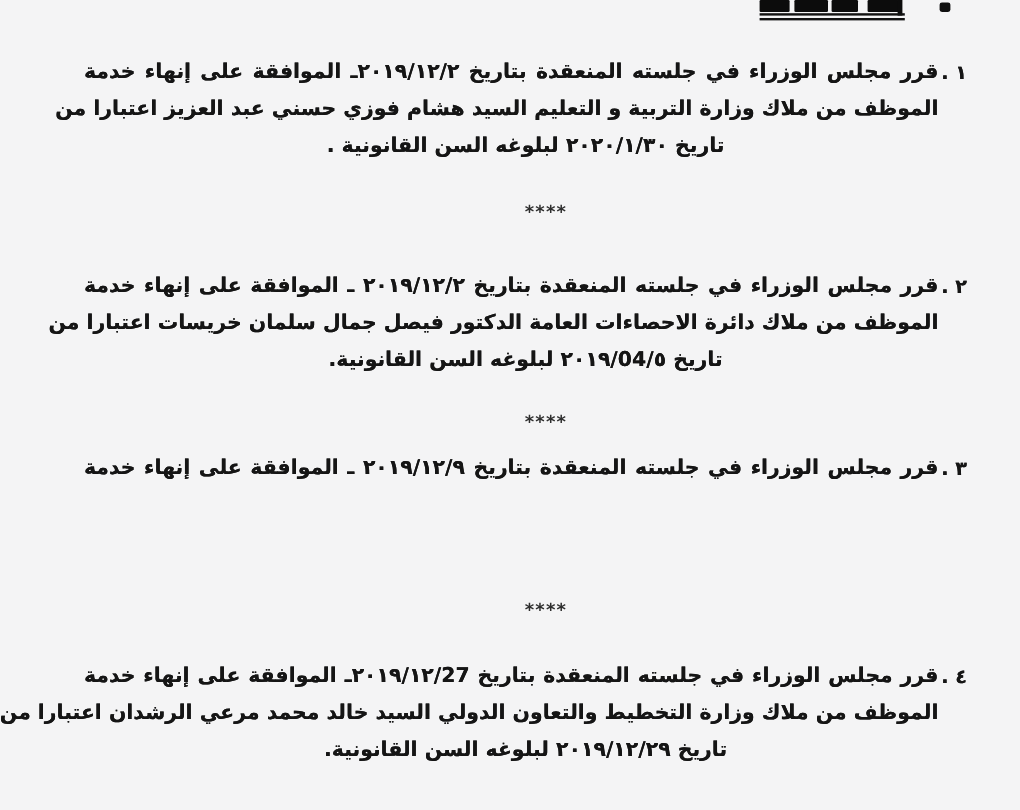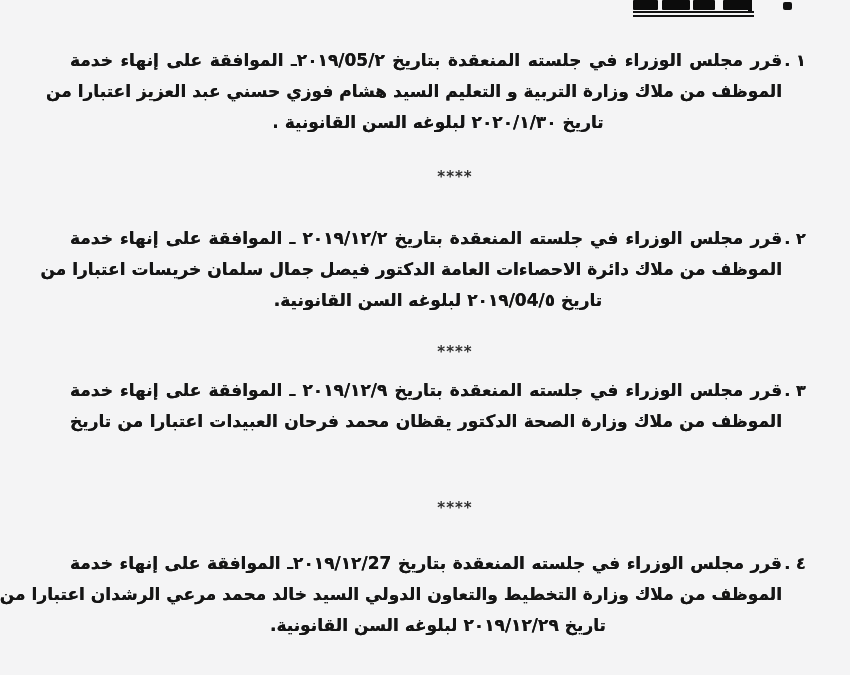--- a/index.html
+++ b/index.html
@@ -55,40 +55,39 @@
     <div class="hblock hb2"></div>
     <div class="hblock hb3"></div>
     <div class="hblock hb4"></div>
     <div class="hbar"></div>
     <div class="hunderline"></div>
     <div class="hbullet">•</div>
   </div>
 
   <div class="item i1">
     <div class="num">١ .</div>
-    <div class="line just">قرر مجلس الوزراء في جلسته المنعقدة بتاريخ ٢٠١٩/05/٢ـ الموافقة على إنهاء خدمة</div>
+    <div class="line just">قرر مجلس الوزراء في جلسته المنعقدة بتاريخ ٢٠١٩/١٢/٢ـ الموافقة على إنهاء خدمة</div>
     <div class="line just">الموظف من ملاك وزارة التربية و التعليم السيد هشام فوزي حسني عبد العزيز اعتبارا من</div>
     <div class="line last">تاريخ ٢٠٢٠/١/٣٠ لبلوغه السن القانونية .</div>
   </div>
 
   <div class="sep s1">****</div>
 
   <div class="item i2">
     <div class="num">٢ .</div>
     <div class="line just">قرر مجلس الوزراء في جلسته المنعقدة بتاريخ ٢٠١٩/١٢/٢ ـ الموافقة على إنهاء خدمة</div>
     <div class="line just">الموظف من ملاك دائرة الاحصاءات العامة الدكتور فيصل جمال سلمان خريسات اعتبارا من</div>
     <div class="line last">تاريخ ٢٠١٩/04/٥ لبلوغه السن القانونية.</div>
   </div>
 
   <div class="sep s2">****</div>
 
   <div class="item i3">
     <div class="num">٣ .</div>
     <div class="line just">قرر مجلس الوزراء في جلسته المنعقدة بتاريخ ٢٠١٩/١٢/٩ ـ الموافقة على إنهاء خدمة</div>
-    <div class="line just">الموظف من ملاك وزارة الصحة الدكتور يقظان محمد فرحان العبيدات اعتبارا من تاريخ</div>
   </div>
 
   <div class="sep s3">****</div>
 
   <div class="item i4">
     <div class="num">٤ .</div>
     <div class="line just">قرر مجلس الوزراء في جلسته المنعقدة بتاريخ ٢٠١٩/١٢/27ـ الموافقة على إنهاء خدمة</div>
     <div class="line just">الموظف من ملاك وزارة التخطيط والتعاون الدولي السيد خالد محمد مرعي الرشدان اعتبارا من</div>
     <div class="line last">تاريخ ٢٠١٩/١٢/٢٩ لبلوغه السن القانونية.</div>
   </div>

